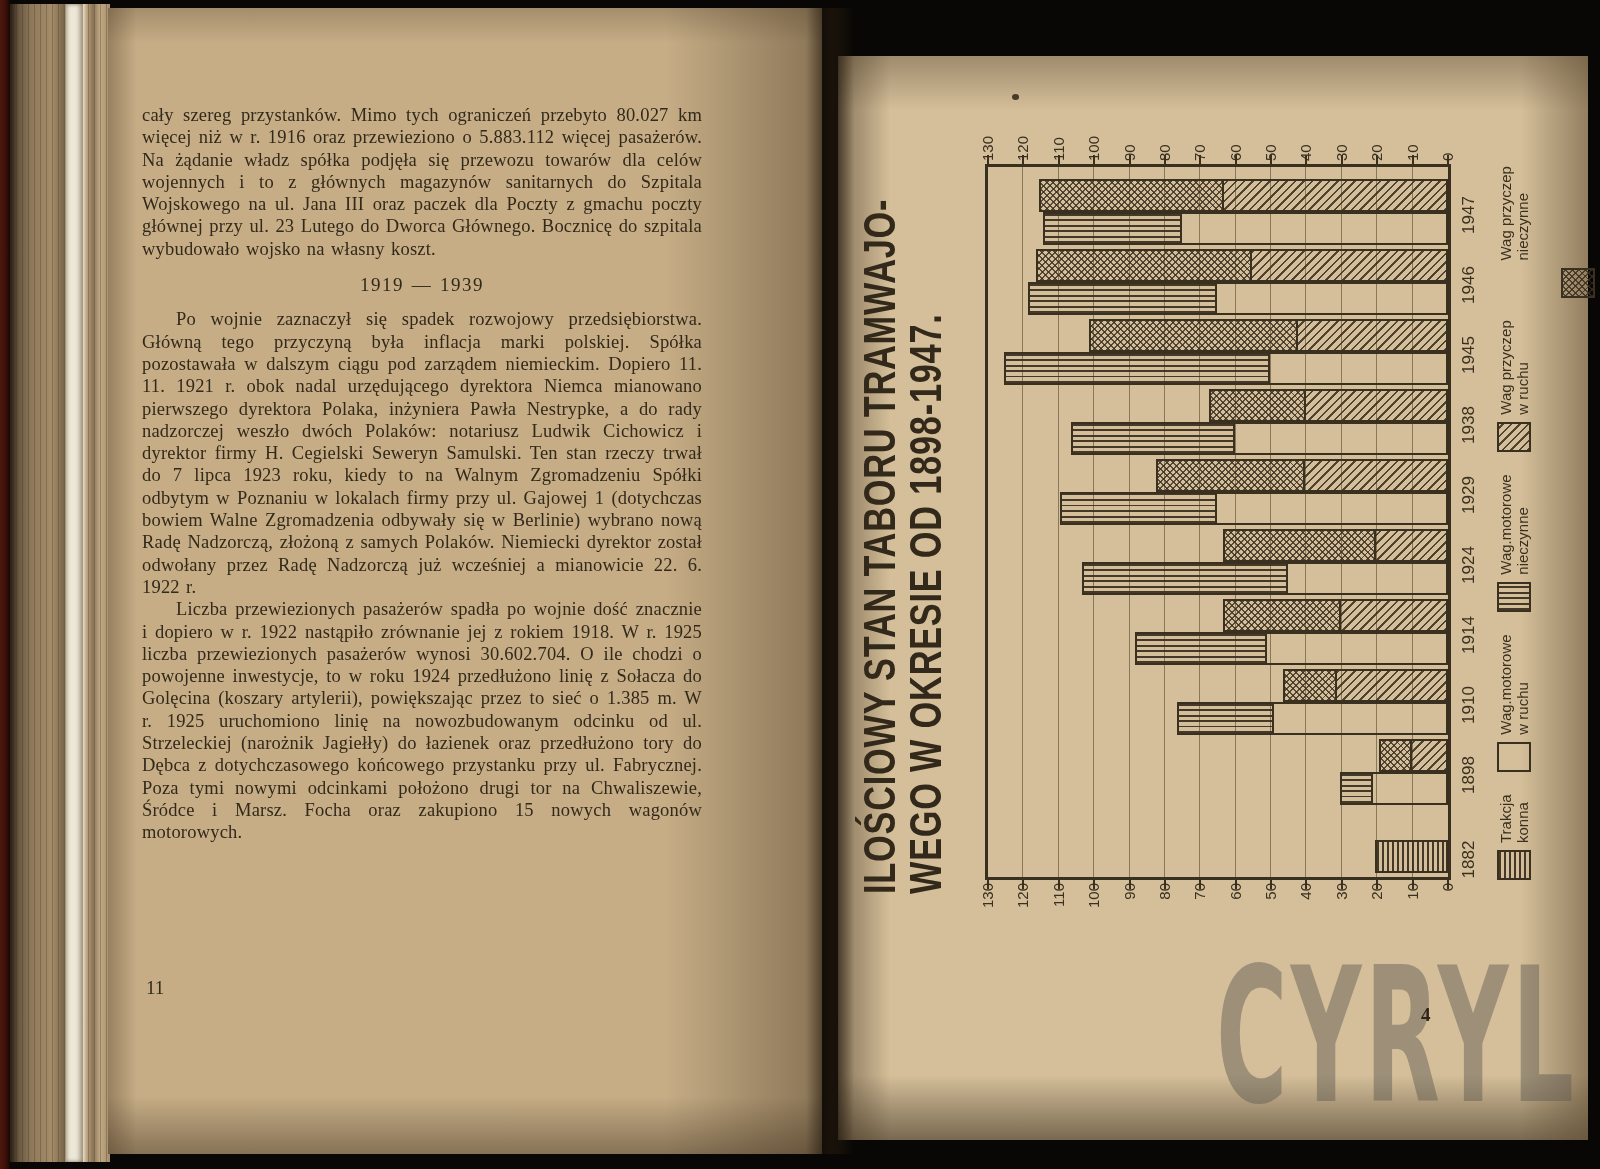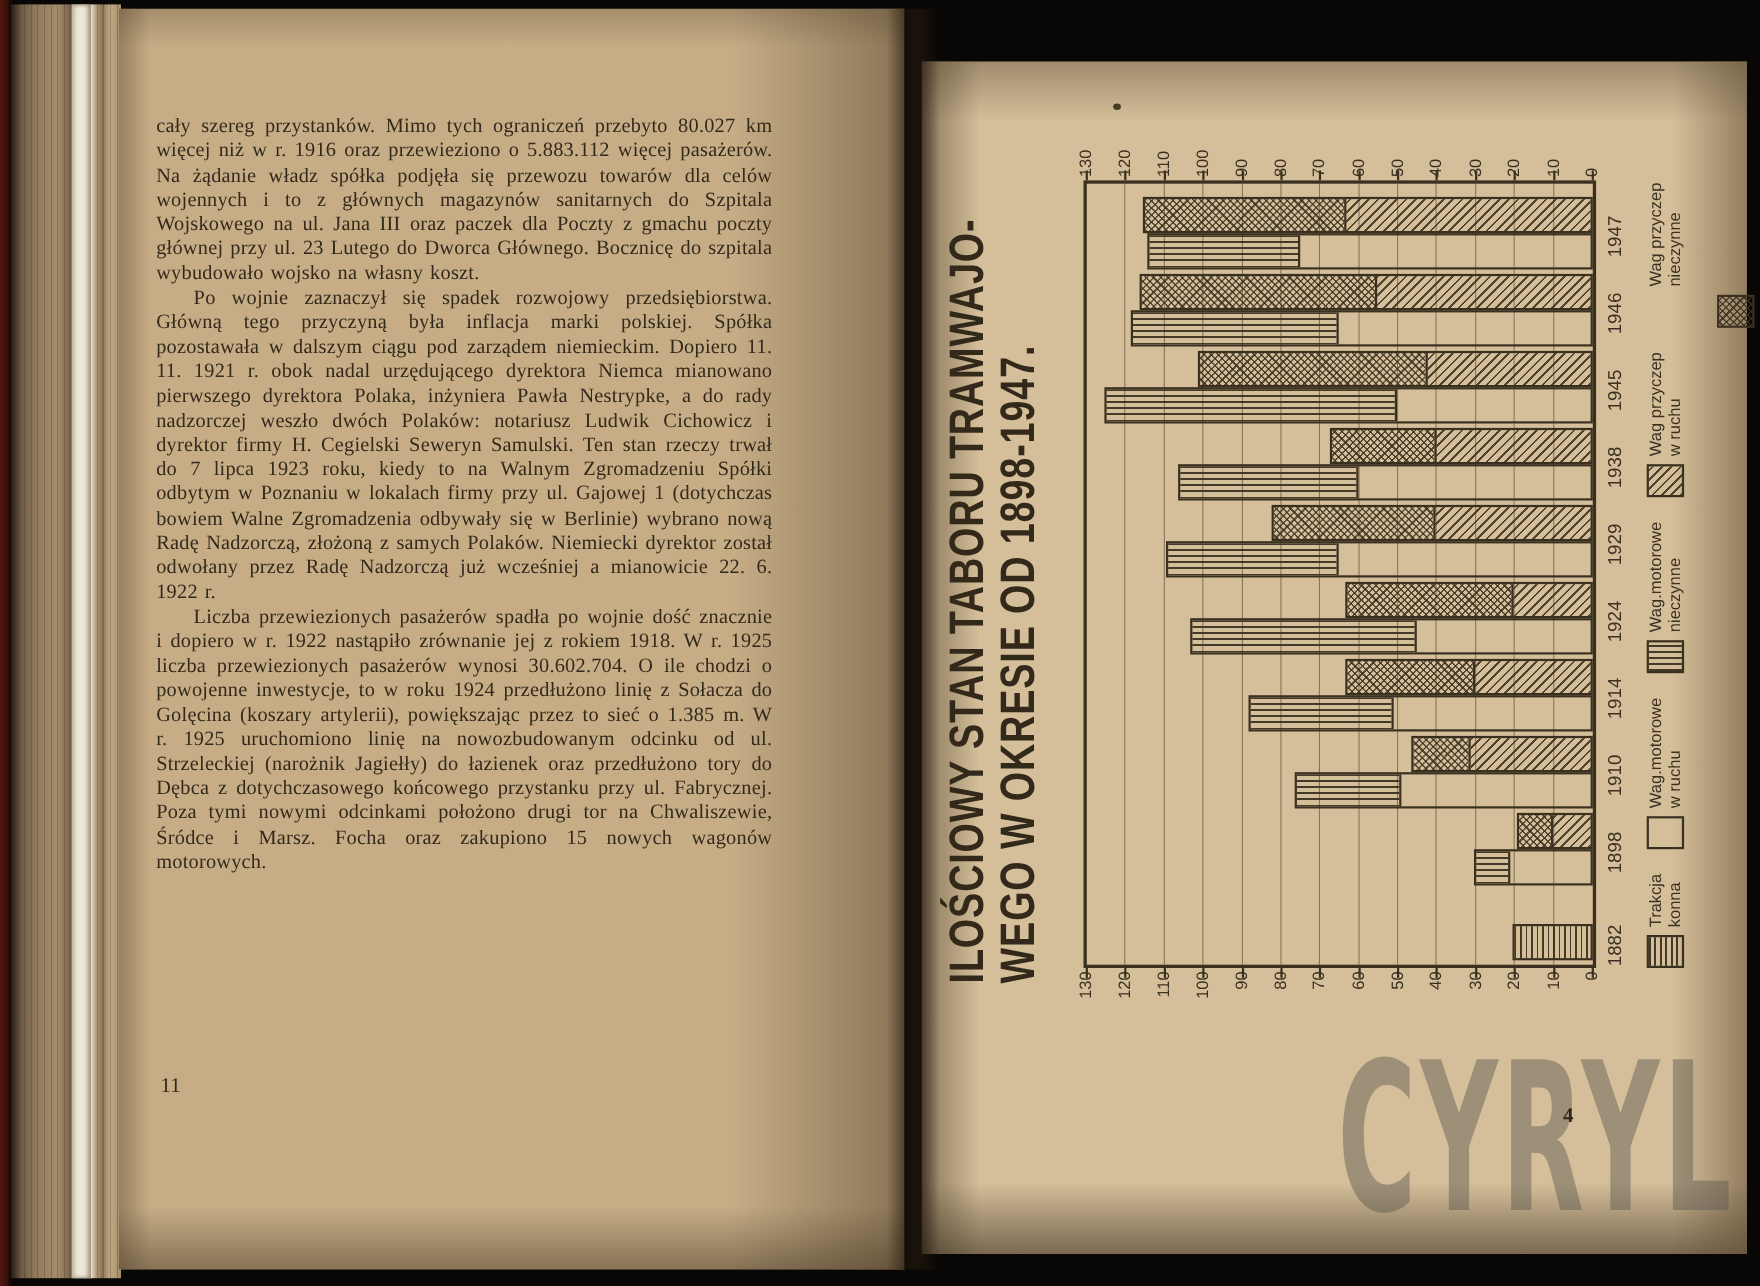--- a/index.html
+++ b/index.html
@@ -93,20 +93,21 @@
   <div class="cover-strip"></div>
   <div class="edge-stack"></div>
   <div class="edge-white"></div>
 
   <div class="page-left"></div>
   <div class="page-right"></div>
   <div class="gutter"></div>
 
   <div class="text-col">
     <p>cały szereg przystanków. Mimo tych ograniczeń przebyto 80.027 km więcej niż w r. 1916 oraz przewieziono o 5.883.112 więcej pasażerów. Na żądanie władz spółka podjęła się przewozu towarów dla celów wojennych i to z głównych magazynów sanitarnych do Szpitala Wojskowego na ul. Jana III oraz paczek dla Poczty z gmachu poczty głównej przy ul. 23 Lutego do Dworca Głównego. Bocznicę do szpitala wybudowało wojsko na własny koszt.</p>
+    <div class="section-heading">1919 — 1939</div>
     <p class="indent">Po wojnie zaznaczył się spadek rozwojowy przedsiębiorstwa. Główną tego przyczyną była inflacja marki polskiej. Spółka pozostawała w dalszym ciągu pod zarządem niemieckim. Dopiero 11. 11. 1921 r. obok nadal urzędującego dyrektora Niemca mianowano pierwszego dyrektora Polaka, inżyniera Pawła Nestrypke, a do rady nadzorczej weszło dwóch Polaków: notariusz Ludwik Cichowicz i dyrektor firmy H. Cegielski Seweryn Samulski. Ten stan rzeczy trwał do 7 lipca 1923 roku, kiedy to na Walnym Zgromadzeniu Spółki odbytym w Poznaniu w lokalach firmy przy ul. Gajowej 1 (dotychczas bowiem Walne Zgromadzenia odbywały się w Berlinie) wybrano nową Radę Nadzorczą, złożoną z samych Polaków. Niemiecki dyrektor został odwołany przez Radę Nadzorczą już wcześniej a mianowicie 22. 6. 1922 r.</p>
     <p class="indent">Liczba przewiezionych pasażerów spadła po wojnie dość znacznie i dopiero w r. 1922 nastąpiło zrównanie jej z rokiem 1918. W r. 1925 liczba przewiezionych pasażerów wynosi 30.602.704. O ile chodzi o powojenne inwestycje, to w roku 1924 przedłużono linię z Sołacza do Golęcina (koszary artylerii), powiększając przez to sieć o 1.385 m. W r. 1925 uruchomiono linię na nowozbudowanym odcinku od ul. Strzeleckiej (narożnik Jagiełły) do łazienek oraz przedłużono tory do Dębca z dotychczasowego końcowego przystanku przy ul. Fabrycznej. Poza tymi nowymi odcinkami położono drugi tor na Chwaliszewie, Śródce i Marsz. Focha oraz zakupiono 15 nowych wagonów motorowych.</p>
   </div>
   <div class="pagenum-left">11</div>
 
   <div class="speck"></div>
 
   <div class="chart-upright">
     <div class="chart-title">
       <span class="title-line">ILOŚCIOWY STAN TABORU TRAMWAJO-</span>

